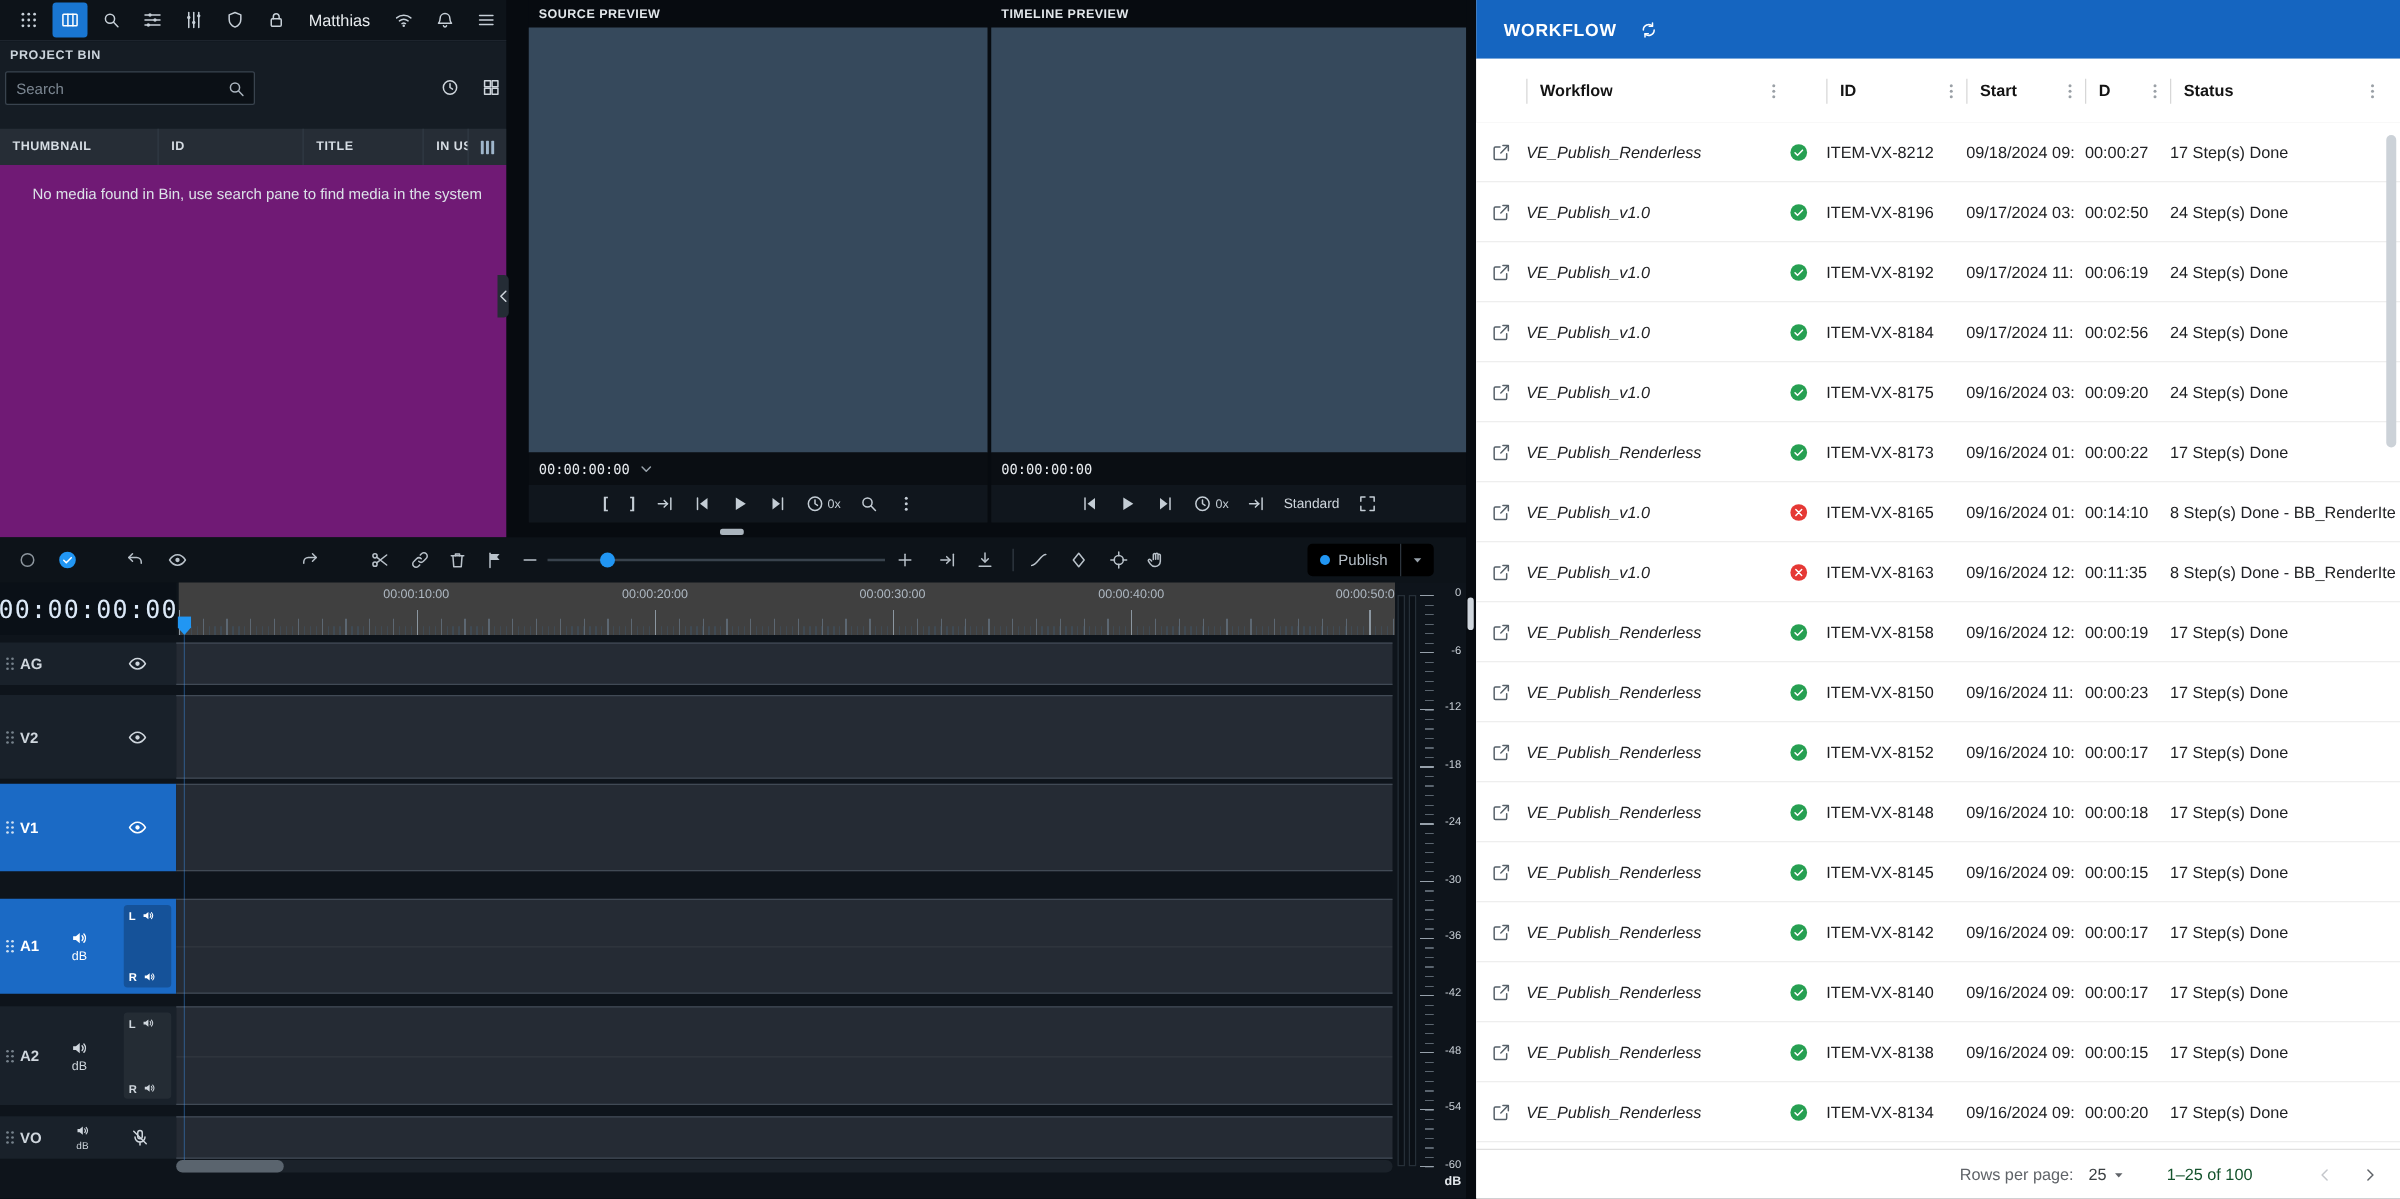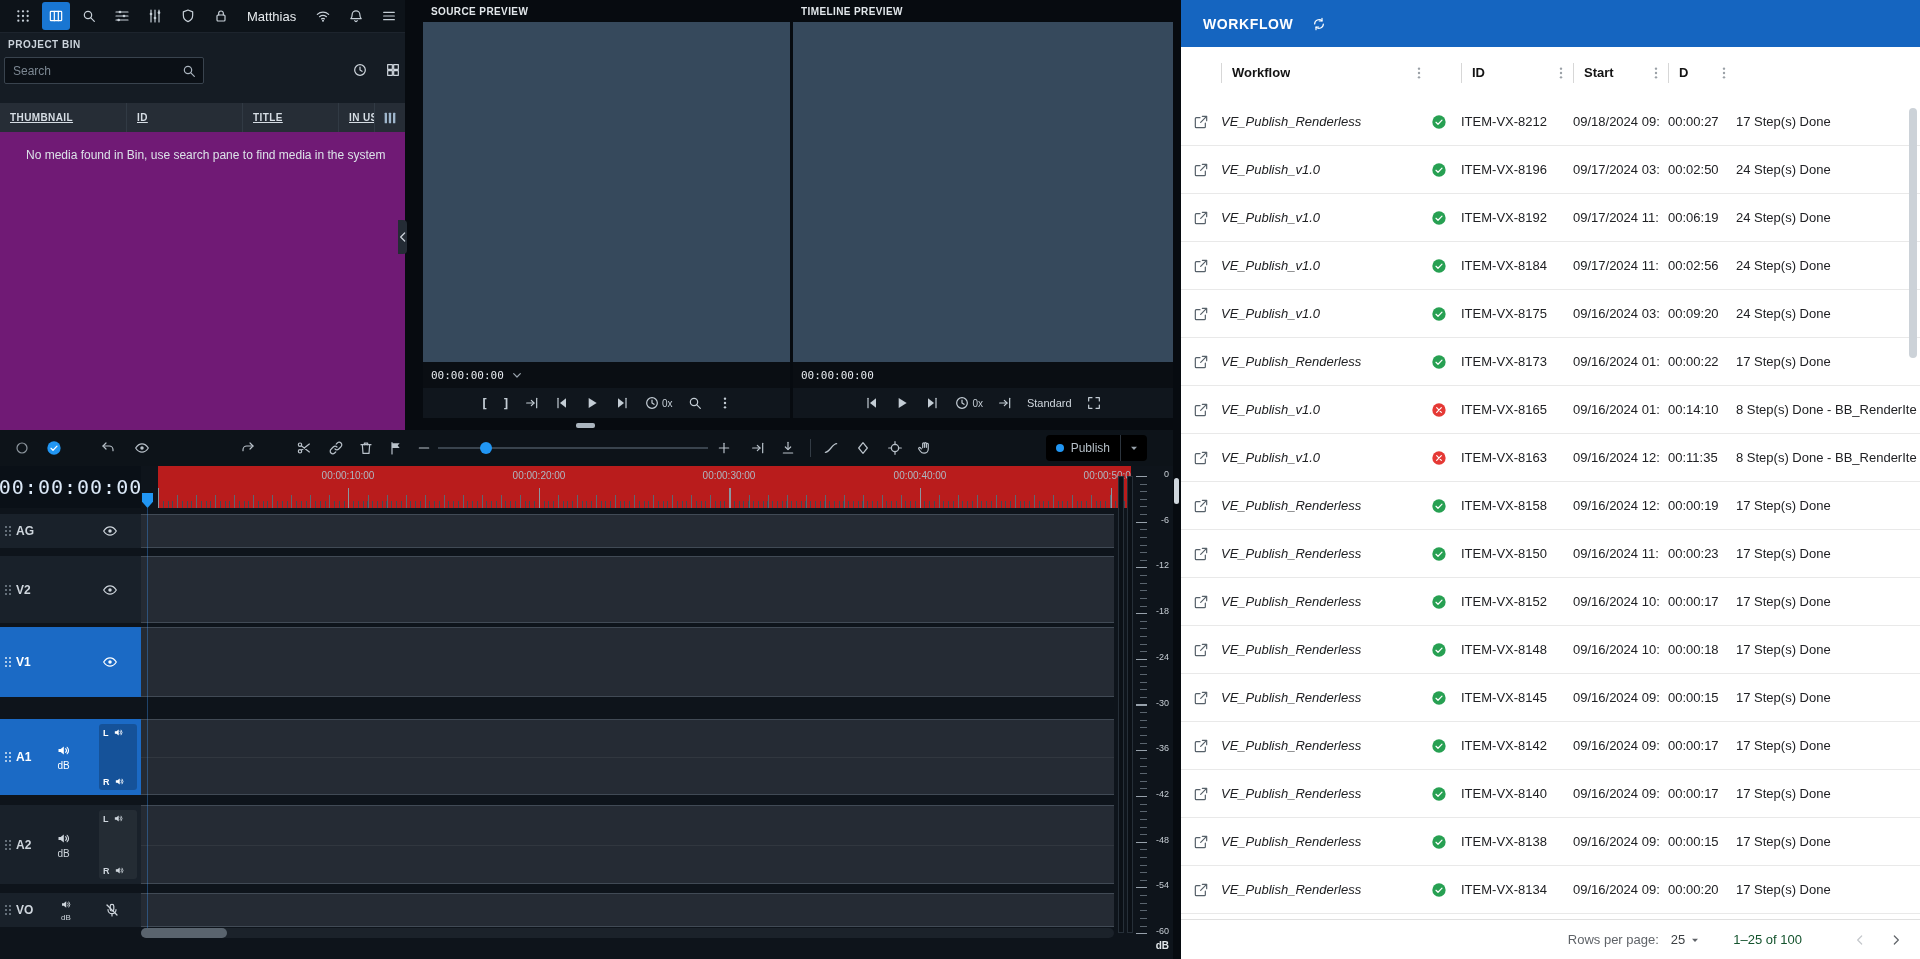--- a/index.html
+++ b/index.html
@@ -17,21 +17,21 @@
 
   
   #project-bin{position:absolute;left:0;top:33px;width:405px;height:397px;background:#151c24;}
   .pb-title{position:absolute;left:8px;top:6px;font-size:10px;font-weight:bold;letter-spacing:.5px;color:#ccd4dc;}
   .pb-search{position:absolute;left:4px;top:24px;width:200px;height:27px;background:#0b1016;border:1px solid #39434e;border-radius:2px;display:flex;align-items:center;box-sizing:border-box;}
   .pb-search input{flex:1;background:transparent;border:0;outline:none;color:#cfd6dd;font-size:12px;padding:0 4px 0 8px;font-family:"Liberation Sans",sans-serif;min-width:0;}
   .pb-search input::placeholder{color:#7c8792;}
   .pb-search .ic{margin-right:6px;color:#aab4be;}
   .pb-ic1{position:absolute;left:352px;top:29px;color:#cfd6dd;}
   .pb-ic2{position:absolute;left:385px;top:29px;color:#cfd6dd;}
-  .pb-thead{position:absolute;left:0;top:70px;width:405px;height:29px;background:#262d36;display:grid;grid-template-columns:127px 116px 96px 1fr 30px;align-items:center;font-size:10px;font-weight:bold;letter-spacing:.4px;color:#d6dde4;text-decoration:underline;}
+  .pb-thead{position:absolute;left:0;top:70px;width:405px;height:29px;background:#262d36;display:grid;grid-template-columns:127px 116px 96px 1fr 30px;align-items:center;font-size:10px;font-weight:bold;letter-spacing:.4px;color:#d6dde4;}
   .pb-thead span{padding-left:10px;border-right:1px solid #313a44;height:100%;display:flex;align-items:center;box-sizing:border-box;overflow:hidden;white-space:nowrap;}
   .pb-thead .cols{justify-self:center;color:#9fb6cc;}
   .pb-body{position:absolute;left:0;top:99px;width:405px;bottom:0;background:#701a75;}
   .pb-empty{position:absolute;left:26px;top:16px;right:1px;font-size:12px;color:#dce2e8;white-space:nowrap;overflow:hidden;}
   #bin-collapse{position:absolute;left:398px;top:220px;width:9px;height:34px;background:#242c35;border-radius:0 4px 4px 0;display:flex;align-items:center;justify-content:center;color:#cfd6dd;cursor:pointer;}
 
   
   .preview{position:absolute;top:0;height:418px;background:#0a0e13;}
   #source-preview{left:423px;width:367px;}
   #timeline-preview{left:793px;width:380px;}
@@ -56,21 +56,21 @@
   .ml38{margin-left:38px}.ml18{margin-left:18px}.ml90{margin-left:90px}.ml40{margin-left:40px}.ml16{margin-left:16px}.ml12{margin-left:12px}.ml8{margin-left:8px}
   .tdiv{width:1px;height:18px;background:#333c45;margin-left:14px;}
   .zoom-slider{position:relative;width:270px;height:20px;margin-left:6px;cursor:pointer;}
   .zs-track{position:absolute;left:0;right:0;top:9px;height:2px;background:#39434d;}
   .zs-thumb{position:absolute;left:42px;top:4px;width:12px;height:12px;border-radius:50%;background:#2196f3;}
   .pub{margin-left:auto;margin-right:26px;height:26px;background:#000000;border-radius:4px;display:inline-flex;align-items:center;padding-left:10px;color:#b6bfc7;font-size:12px;cursor:pointer;}
   .pub-dot{width:8px;height:8px;border-radius:50%;background:#2196f3;margin-right:7px;}
   .pub-sep{width:1px;height:26px;background:#2c343d;margin-left:10px;}
   .pub .ic{color:#98a2ab;margin:0 5px;}
   #tl-tc{position:absolute;left:0;top:36px;width:141px;height:42px;background:#0a1017;display:flex;align-items:center;justify-content:center;font-family:"DejaVu Sans Mono",monospace;font-size:20px;letter-spacing:1px;color:#dce9f8;}
-  #tl-ruler{position:absolute;left:158px;top:36px;width:973px;height:42px;background:#b91c1c;overflow:hidden;cursor:pointer;}
+  #tl-ruler{position:absolute;left:143px;top:36px;width:973px;height:42px;background:#404040;overflow:hidden;cursor:pointer;}
   .rt{position:absolute;bottom:0;left:0;width:973px;}
   .rt-minor{height:7px;background:repeating-linear-gradient(to right,#3f4a54 0 1px,transparent 1px 4.76px);}
   .rt-sec{height:13px;background:repeating-linear-gradient(to right,#5c6772 0 1px,transparent 1px 19.05px);}
   .rt-major{height:20px;background:repeating-linear-gradient(to right,#8b96a0 0 1px,transparent 1px 190.5px);}
   .rlab{position:absolute;top:4px;width:80px;text-align:center;font-size:10px;color:#aeb8c2;}
   .rlab:nth-child(1){left:150px}.rlab:nth-child(2){left:341px}.rlab:nth-child(3){left:531px}.rlab:nth-child(4){left:722px}.rlab:nth-child(5){left:912px}
   #playhead{position:absolute;left:142px;top:63px;width:11px;height:15px;background:#2196f3;clip-path:polygon(0 0,100% 0,100% 58%,50% 100%,0 58%);cursor:ew-resize;z-index:5;}
   #playhead-line{position:absolute;left:147px;top:78px;width:1px;height:420px;background:rgba(64,156,255,.35);z-index:4;}
 
   .track{position:absolute;left:0;width:1173px;}
@@ -801,20 +801,27 @@
             <use href="#i-kebab"></use>
           </svg>
         </span>
       <span class="hc c6">
           <i class="hdiv"></i>
           <b>D</b>
           <svg class="ic hk">
             <use href="#i-kebab"></use>
           </svg>
         </span>
+      <span class="hc c7">
+          <i class="hdiv"></i>
+          <b>Status</b>
+          <svg class="ic hk">
+            <use href="#i-kebab"></use>
+          </svg>
+        </span>
     </div>
 
     <div class="wf-body">
       <div>
 
       <div class="wf-row">
           <span class="wc c1">
               <svg class="ic ext">
                 <use href="#i-ext"></use>
               </svg>

